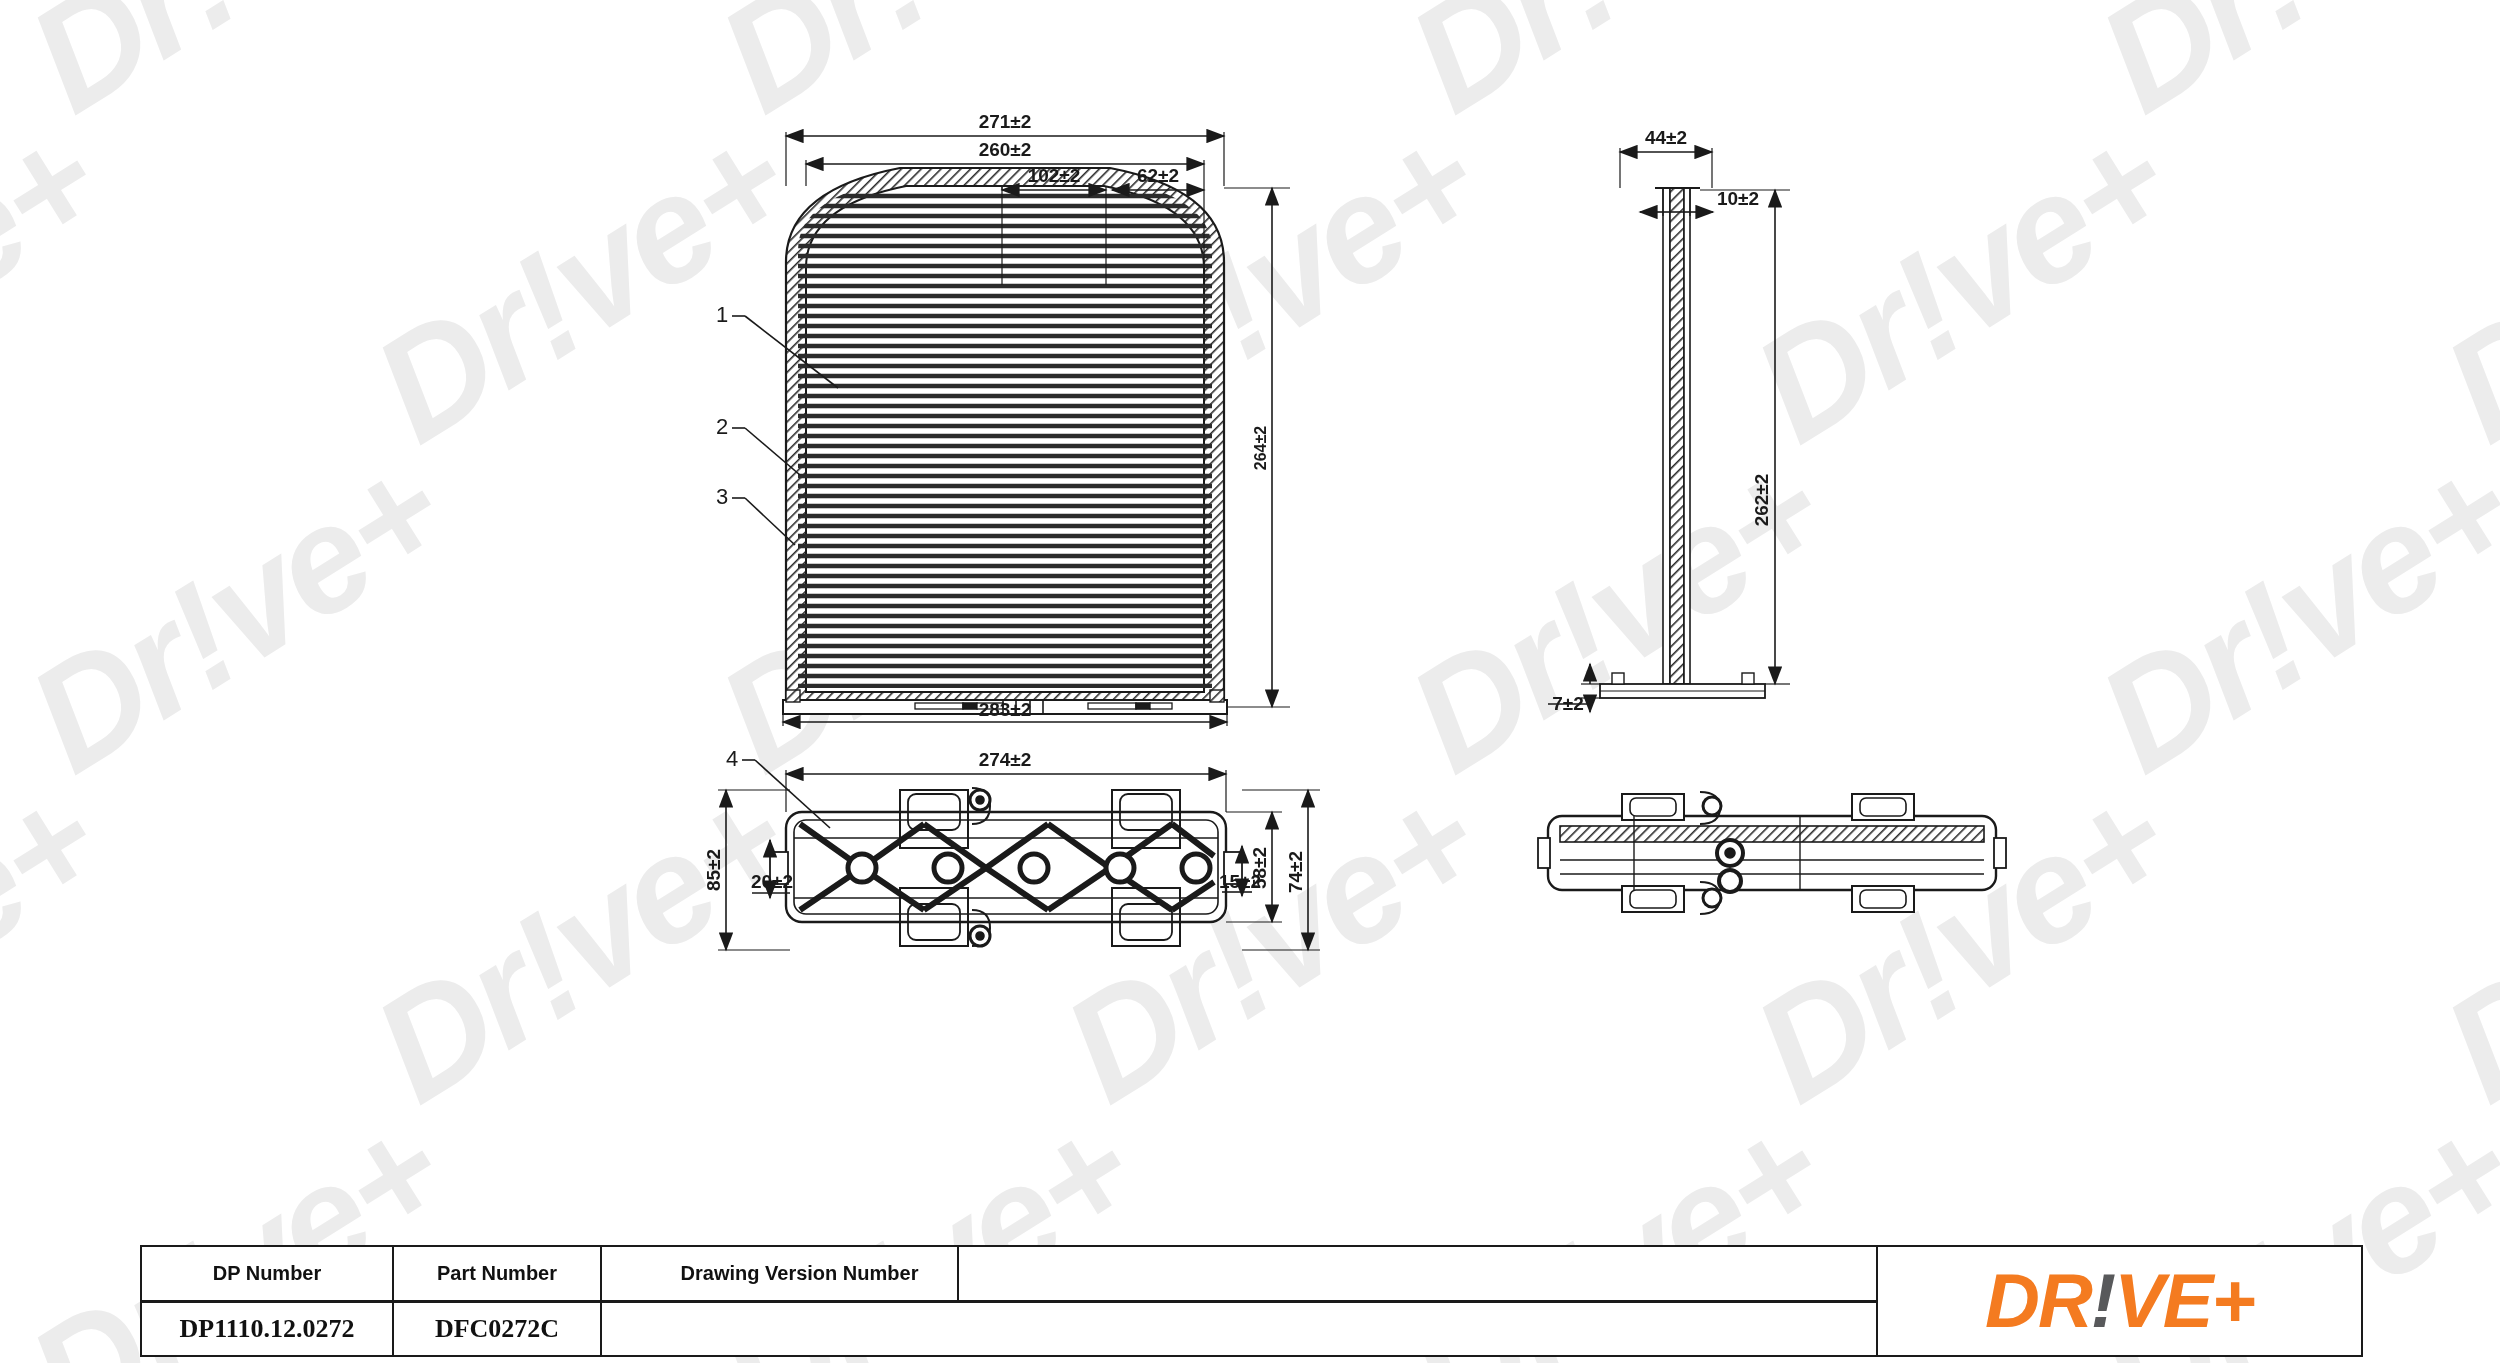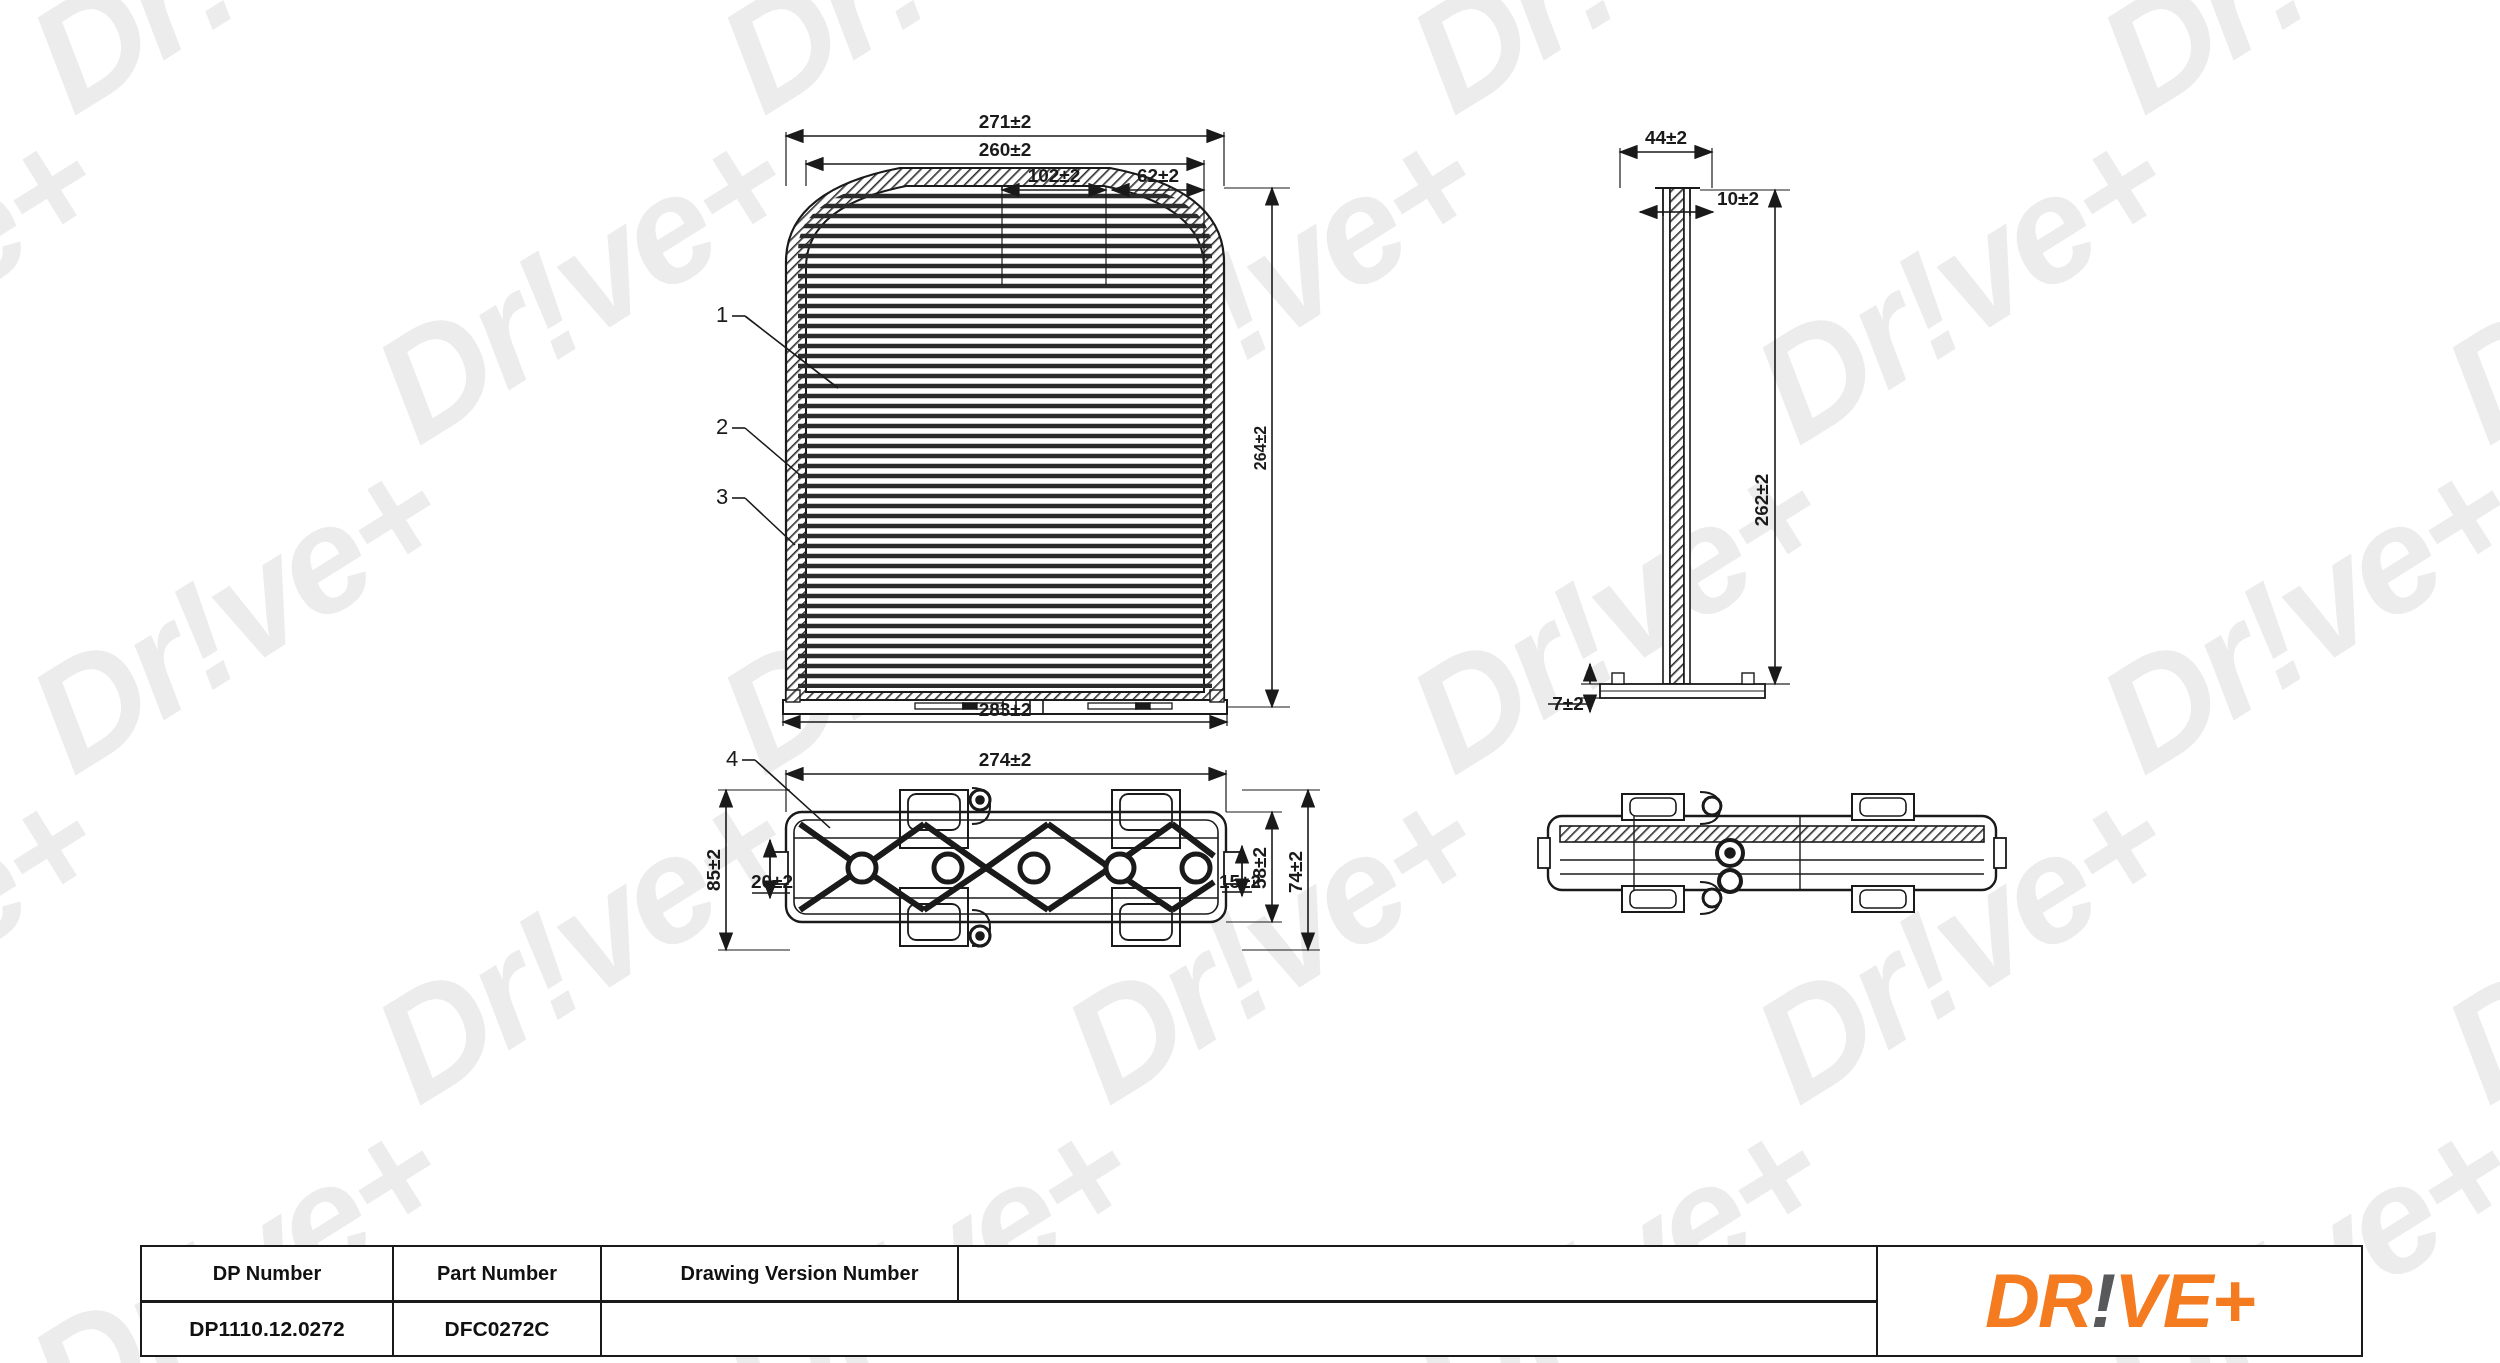--- a/index.html
+++ b/index.html
@@ -76,21 +76,21 @@
     overflow: hidden;
   }
   .tb-cell.c0 { width: 252px; }
   .tb-cell.c1 { width: 208px; }
   .tb-cell.c2 { width: 317px; margin-left: 40px; }
   .tb-cell.c3 { width: 286px; }
   .tb-cell.c4 {
     flex: 1 1 auto;
     border-right: none;
   }
-  .tb-row.values .tb-cell { font-size: 21px; }
+  .tb-row.values .tb-cell { font-size: 26px; font-family: Liberation Serif, serif; }
   .tb-row.header .tb-cell.c4,
   .tb-row.values .tb-cell.c4 { border-right: none; }
 
   
   #logo-cell {
     position: absolute;
     right: 0; top: 0;
     width: 485px;
     height: 108px;
     border-left: 2px solid #1a1a1a;

